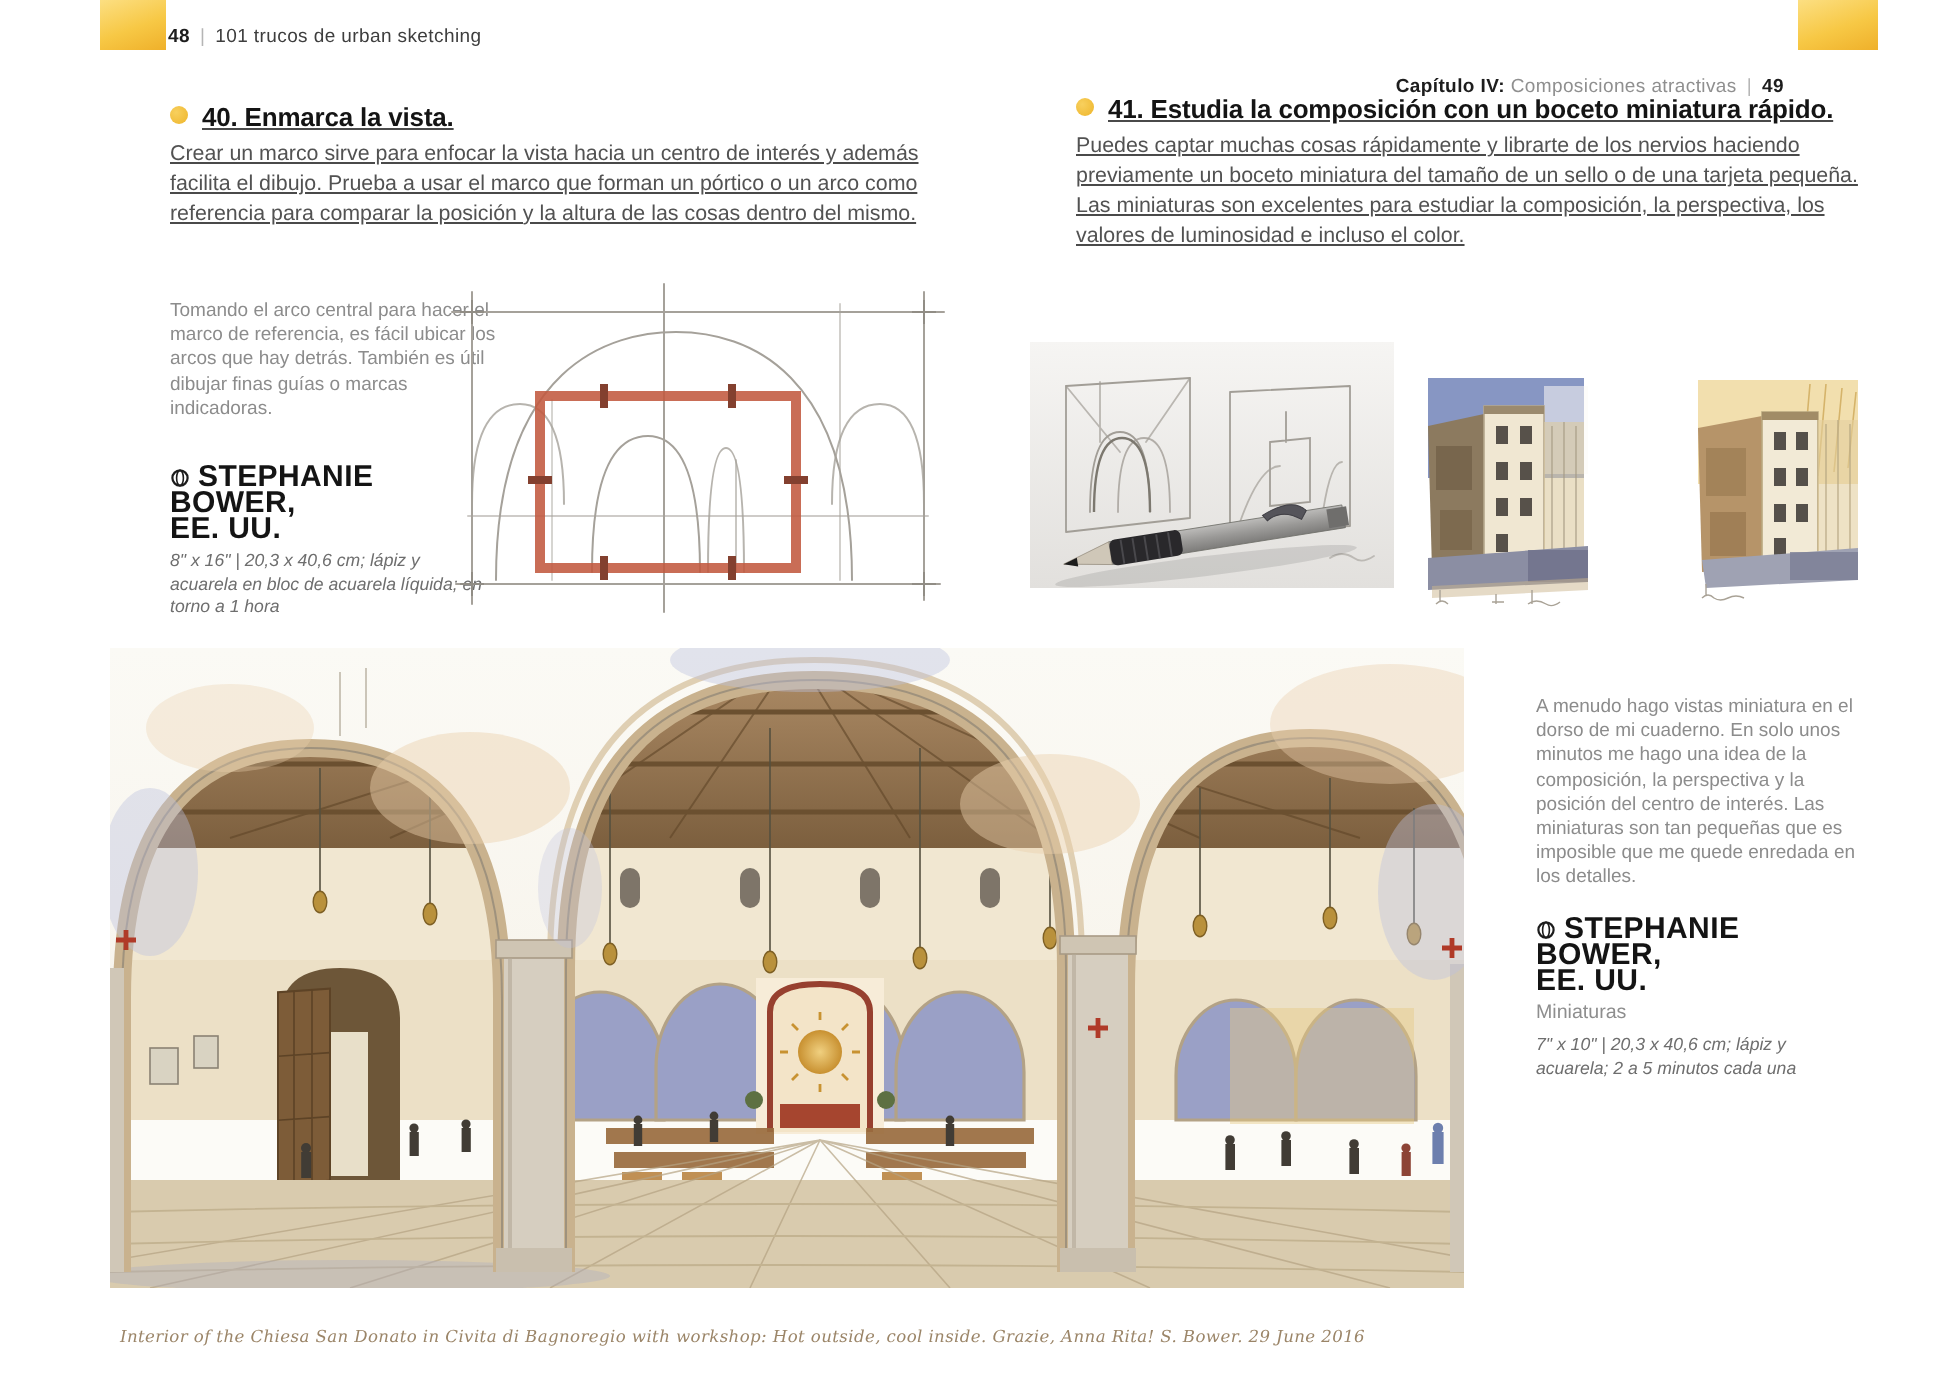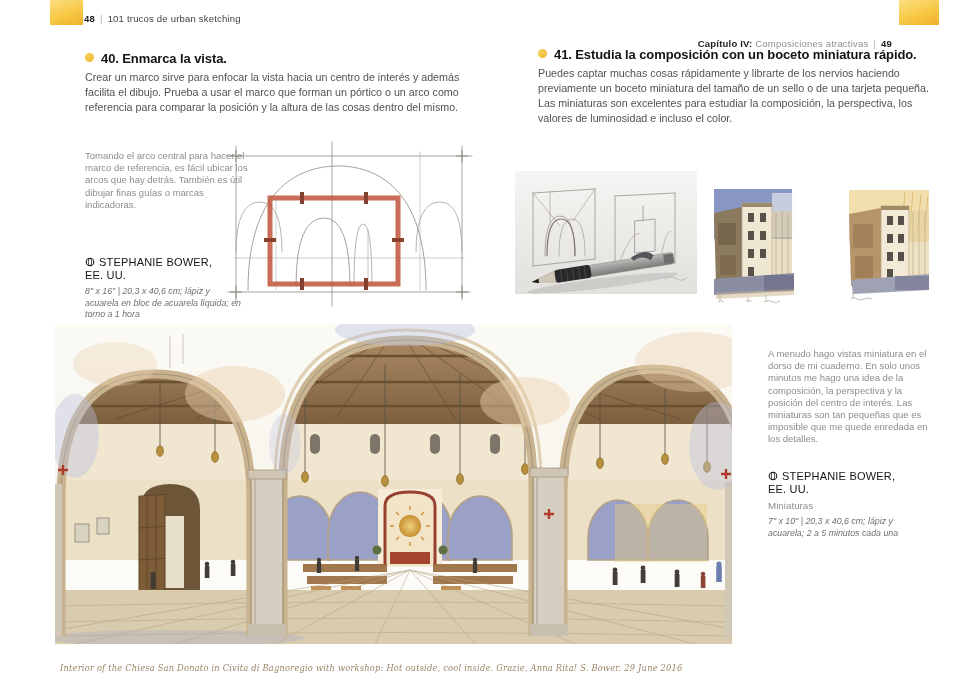--- a/index.html
+++ b/index.html
@@ -13,32 +13,32 @@
   #tab-left  { left:50px;  width:33px; }
   #tab-right { left:899px; width:40px; }
   .hdr { position:absolute; top:13px; font-size:9.5px; color:#3e3e3e; letter-spacing:.2px; }
   #hdr-left  { left:84px; }
   #hdr-right { right:88px; text-align:right;margin-top:25px; }
   .hdr b { color:#1d1d1d; font-weight:bold; }
   .hdr .sep { color:#b5b5b5; padding:0 5px; }
   .hdr .muted { color:#8f8f8f; }
 
   
-  .tip { position:absolute; }
+  .tip { position:absolute;text-decoration:underline; }
   #tip40 { left:85px;  top:51px; width:398px; }
   #tip41 { left:538px; top:47px; width:398px; }
   .tip h3 { font-size:13px; font-weight:bold; color:#141414; white-space:nowrap; letter-spacing:-.1px; }
   .bullet { display:inline-block; width:9px; height:9px; border-radius:50%; margin-right:7px;
             background:radial-gradient(circle at 35% 35%, #f8d05e, #eeb52b); vertical-align:1px; }
   .tip p { margin-top:4px; font-size:10.7px; line-height:14.9px; color:#525252; }
 
   
   .cap { font-size:9.5px; line-height:12.2px; color:#8c8c8c; }
   #cap40 { position:absolute; left:85px; top:150px; width:165px; }
-  .credit-name { font-size:11px; font-weight:normal; color:#141414; line-height:13px; letter-spacing:.2px;margin-top:24px; }
+  .credit-name { font-size:15px; font-weight:bold; color:#141414; line-height:13px; letter-spacing:.2px; }
   .credit-name svg { vertical-align:-1px; margin-right:4px; }
   .work-title { margin-top:4px; font-size:9.8px; line-height:12.5px; color:#8e8e8e; }
   .specs { margin-top:4px; font-size:8.8px; line-height:11.5px; color:#6e6e6e; font-style:italic; }
   #credit40 { position:absolute; left:85px; top:232px; width:160px; }
   #right-col { position:absolute; left:768px; top:348px; width:160px; }
   #right-col .cap { margin-bottom:12px; }
 
   
   .fig { position:absolute; }
   #fig-frame-sketch { left:220px; top:140px; }

